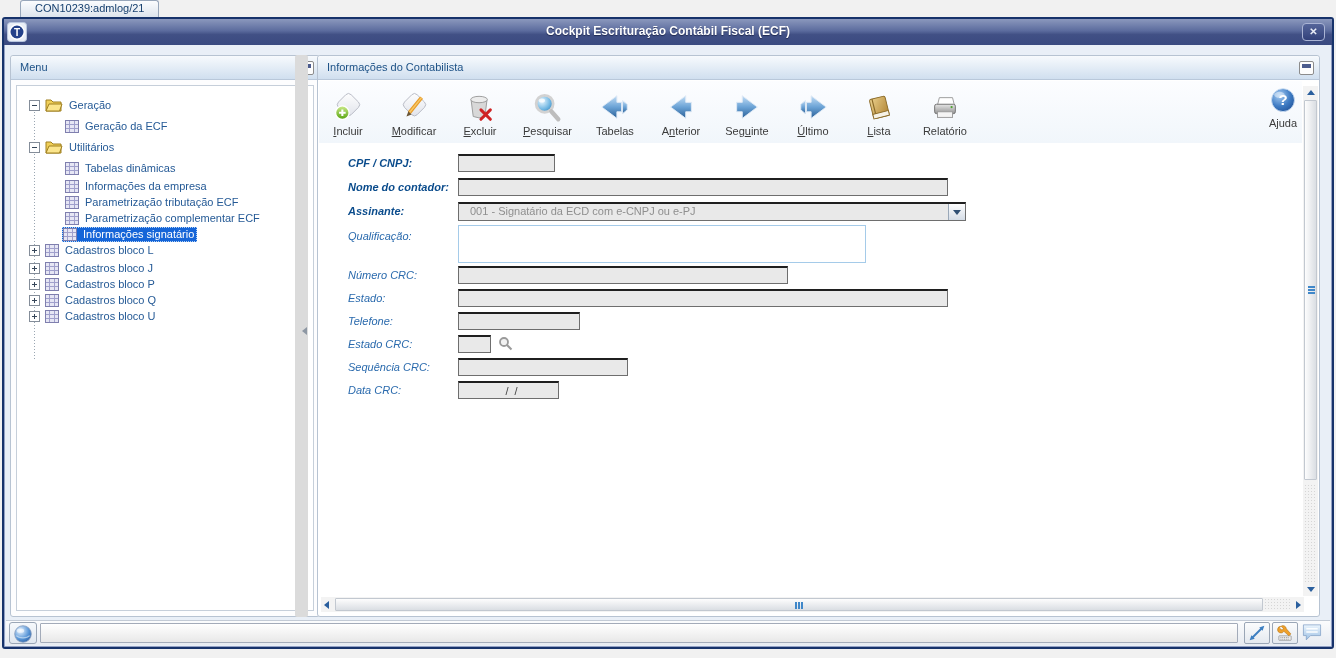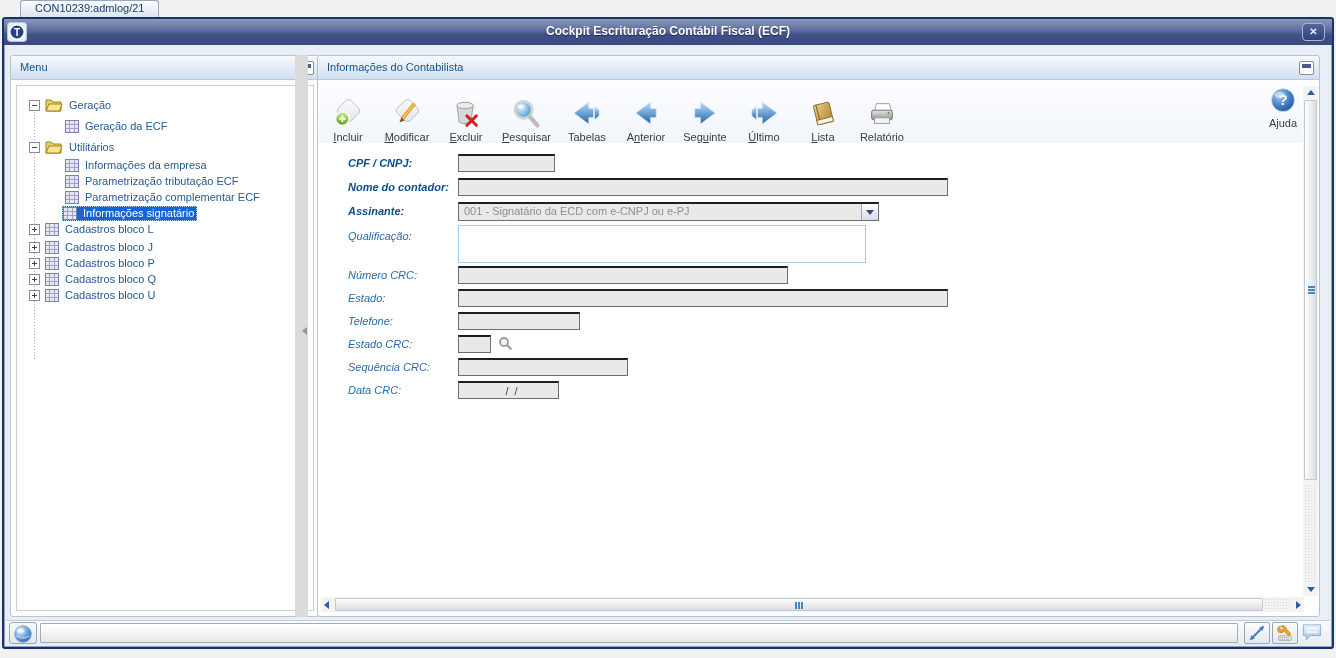--- a/index.html
+++ b/index.html
@@ -61,22 +61,22 @@
   
   #splitter { position:absolute; left:291px; top:36px; width:13px; height:562px;
               background:#dbdbdb; border-radius:2px; cursor:col-resize; }
   #splitter::before { content:""; position:absolute; top:272px; left:3px; width:0; height:0;
                       border:4px solid transparent; border-right:5px solid #8d97a3; }
 
   
   #content-panel { position:absolute; left:313px; top:36px; width:1003px; height:562px;
                    background:#fff; border:1px solid #b7c3d2; border-radius:3px; }
   .toolbar { position:absolute; left:1px; top:25px; right:17px; height:62px;
-             background:linear-gradient(#fcfdff,#f1f6fb); display:flex; align-items:flex-end;
-             padding:5px 0 0 6px; gap:13px; }
+             background:linear-gradient(#fcfdff,#f1f6fb); display:flex; align-items:center;
+             padding:5px 0 0 6px; gap:20px; }
   .tbtn { display:flex; flex-direction:column; align-items:center; min-width:46px;
           color:#3b3b3b; cursor:pointer; }
   .tbtn svg { width:34px; height:32px; }
   .tlbl { margin-top:1px; }
   .help-btn { position:absolute; right:19px; top:30px; width:34px; overflow:hidden;
               display:flex; flex-direction:column; align-items:center; color:#3b3b3b; cursor:pointer; }
 
   
   .vscroll { position:absolute; right:1px; top:30px; width:15px; height:510px; background:#f3f3f3; }
   .vs-up, .vs-down { position:absolute; left:0; width:15px; height:13px; cursor:pointer; }
@@ -107,23 +107,23 @@
                    background-image:radial-gradient(#d6d6d6 1px, transparent 1px); background-size:3px 3px; }
 
   
   .frm-label { position:absolute; left:30px; color:#2a6aad;font-style:italic; }
   .frm-label.b { font-weight:bold; color:#0b4c8c; }
   .fld { position:absolute; left:140px; height:18px; background:#e9e9e9;
          border:1px solid #6e6e6e; border-top:2px solid #1f1f1f;
          font:11px "Liberation Sans", sans-serif; padding:0 3px; color:#444; }
   .w97{width:97px;} .w490{width:490px;} .w330{width:330px;} .w122{width:122px;}
   .w33{width:33px;} .w170{width:170px;} .w101{width:101px; text-align:center;}
-  .combo { position:absolute; left:140px; top:146px; width:421px; height:19px; background:#e9e9e9;
+  .combo { position:absolute; left:140px; top:146px; width:508px; height:19px; background:#e9e9e9;
            border:1px solid #6e6e6e; border-top:2px solid #1f1f1f; color:#8f8f8f;
-           line-height:15px; padding-left:5px; cursor:pointer; }
+           line-height:15px; padding-left:11px; cursor:pointer; }
   .combo-arrow { position:absolute; right:0; top:0; bottom:0; width:17px;
                  background:linear-gradient(#fefefe,#d4dce6); border-left:1px solid #9aa8b8; cursor:pointer; }
   .combo-arrow::before { content:""; position:absolute; left:4px; top:6px;
                          border:4px solid transparent; border-top:5px solid #2f4f74; border-bottom:none; }
   .txtarea { position:absolute; left:140px; top:169px; width:408px; height:38px; background:#fff;
              border:1px solid #a5cbe9; resize:none; font:11px "Liberation Sans", sans-serif; }
   .mag { position:absolute; left:180px; top:280px; cursor:pointer; }
 
   
   .statusbar { position:absolute; left:2px; right:2px; top:601px; height:25px;
@@ -222,20 +222,24 @@
           <span>Geração da ECF</span>
         </div>
         <div class="trow ind0 mt5">
           <span class="exp"></span>
           <svg class="fico" width="18" height="14" viewBox="0 0 18 14">
             <path d="M1 2 h5 l2 2 h8 v9 H1 z" fill="#f0cf58" stroke="#a08020"></path>
             <path d="M1 13 L4 6 h13 l-2.5 7 z" fill="#fbe58c" stroke="#a08020"></path>
           </svg>
           <span>Utilitários</span>
         </div>
+        <div class="trow ind1 mt5">
+          <span class="gico"></span>
+          <span>Tabelas dinâmicas</span>
+        </div>
         <div class="trow ind1 mt2">
           <span class="gico"></span>
           <span>Informações da empresa</span>
         </div>
         <div class="trow ind1">
           <span class="gico"></span>
           <span>Parametrização tributação ECF</span>
         </div>
         <div class="trow ind1">
           <span class="gico"></span>

